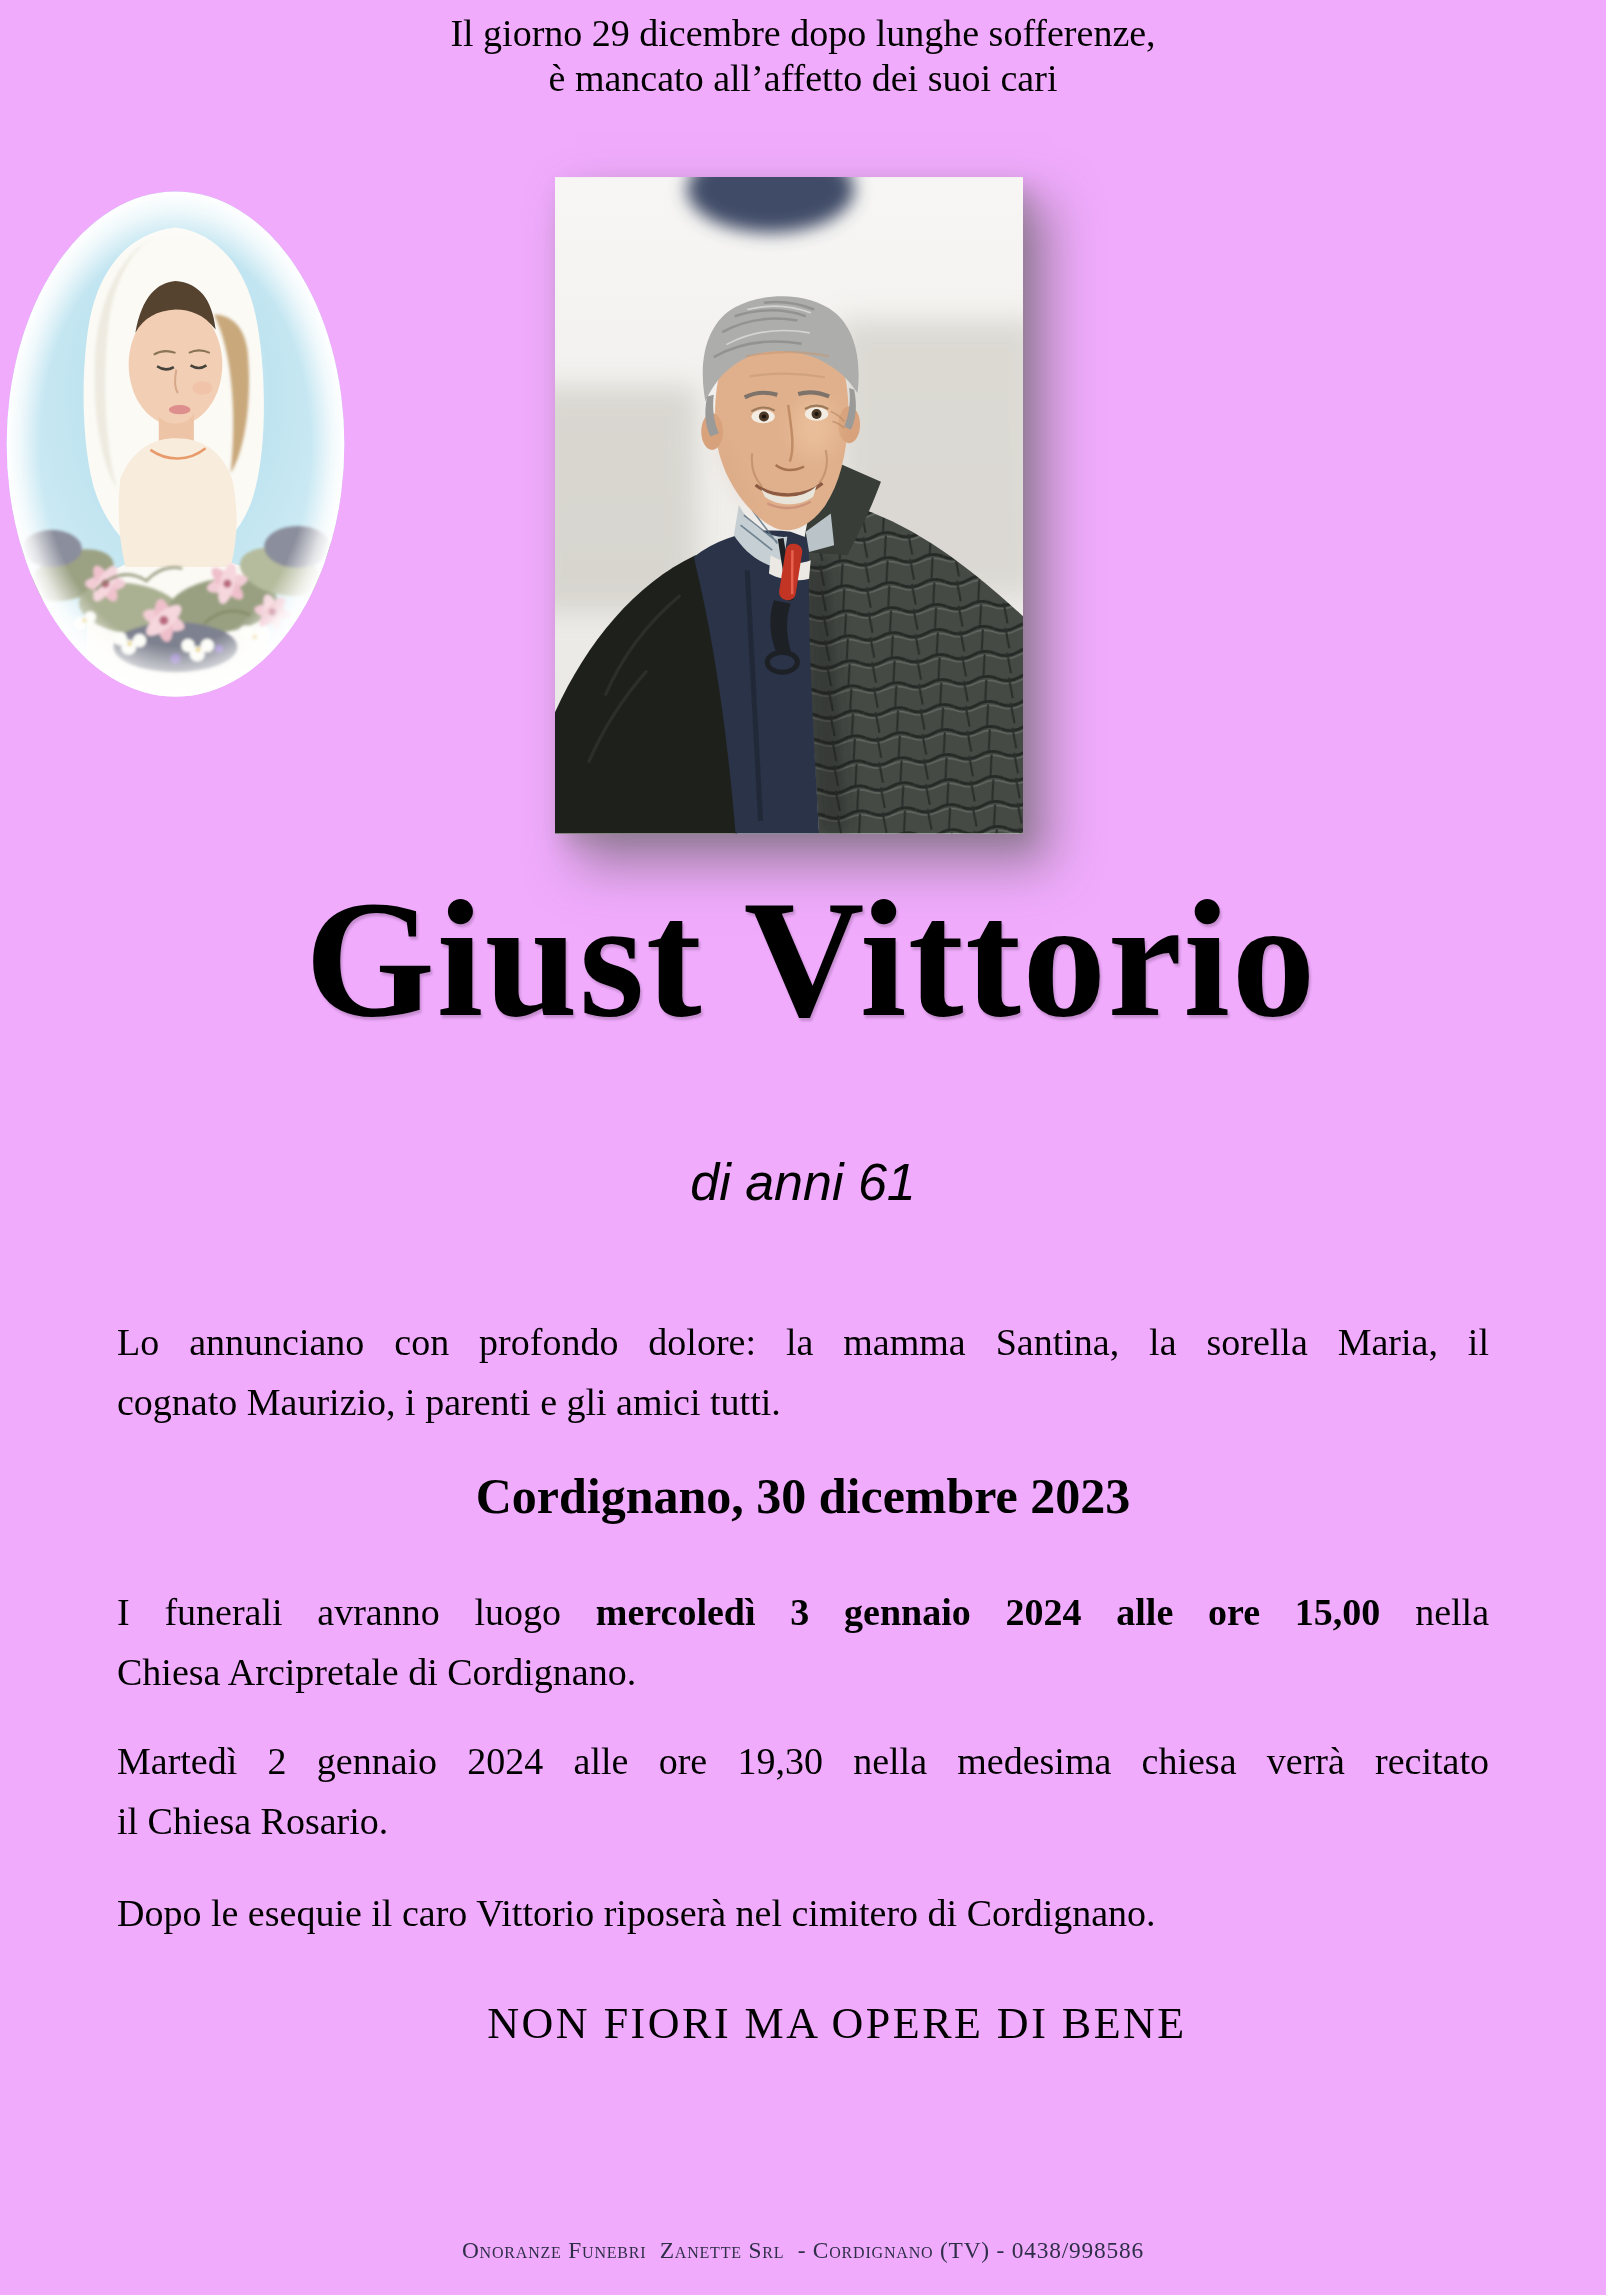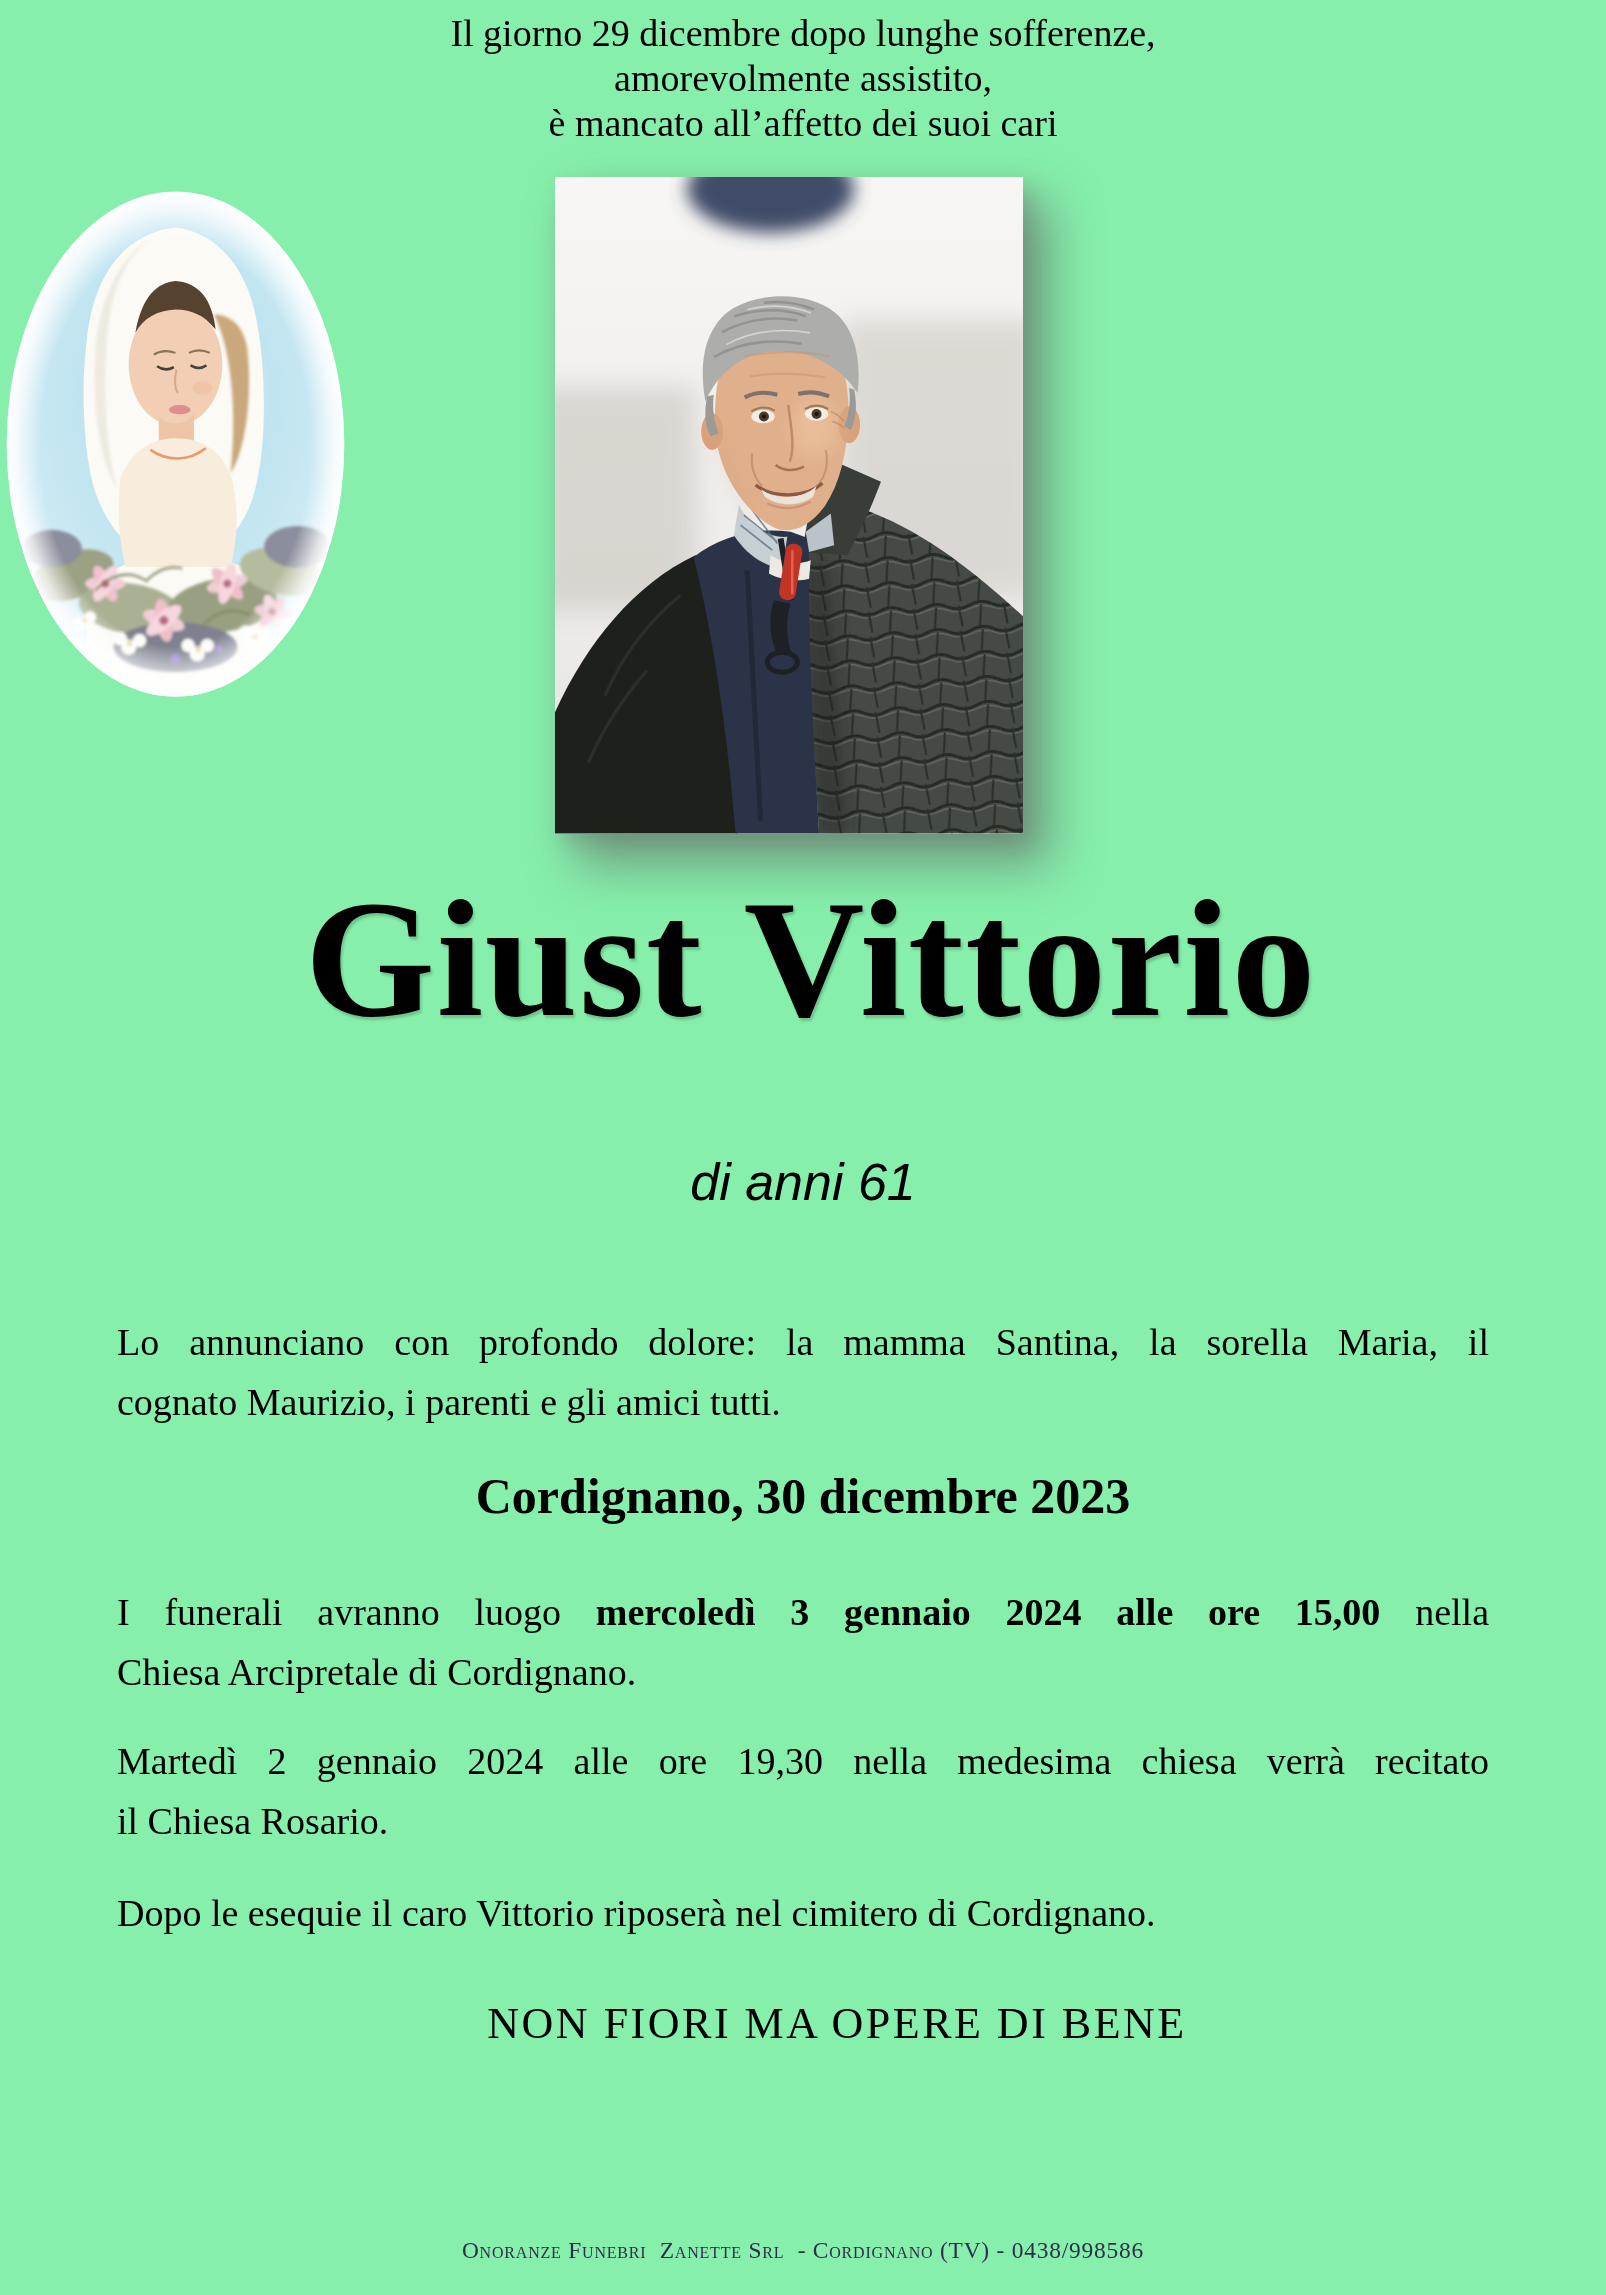--- a/index.html
+++ b/index.html
@@ -1,17 +1,17 @@
 <!DOCTYPE html>
 <html style="font-size:13.4px"><head>
 <meta charset="utf-8">
 <style>
   html,body{margin:0;padding:0;background:#ffffff;}
   .page{
-    position:relative;width:1606px;height:2295px;margin:0 auto;background:#86efac;
+    position:relative;width:1606px;height:2295px;margin:0 auto;background:#f0abfc;
     font-family:"Liberation Serif", serif;color:#000;overflow:hidden;
   }
   .intro{
     position:absolute;top:11px;left:0;width:100%;text-align:center;
     font-size:38px;line-height:45px;
   }
   .madonna{position:absolute;left:3.3px;top:189px;width:345px;height:510px;}
   .portrait{
     position:absolute;left:555px;top:177px;width:468px;height:657px;
     box-shadow:25px 28.4px 46px 3.3px rgba(95,95,95,.55), 8.4px 10px 18.4px rgba(120,120,120,.30);
@@ -49,21 +49,20 @@
     color:#2e2e48;white-space:pre;
   }
 </style>
 </head>
 <body>
 
 <div class="page">
 
   <header class="intro">
     <div>Il giorno 29 dicembre dopo lunghe sofferenze,</div>
-    <div>amorevolmente assistito,</div>
     <div>è mancato all’affetto dei suoi cari</div>
   </header>
 
   <div class="madonna">
     <svg viewBox="0 0 412 610" xmlns="http://www.w3.org/2000/svg">
       <defs>
         <radialGradient id="sky" cx="50%" cy="40%" r="62%">
           <stop offset="0%" stop-color="#e9f7fb"></stop>
           <stop offset="45%" stop-color="#bfe4f0"></stop>
           <stop offset="78%" stop-color="#cdeaf4"></stop>

